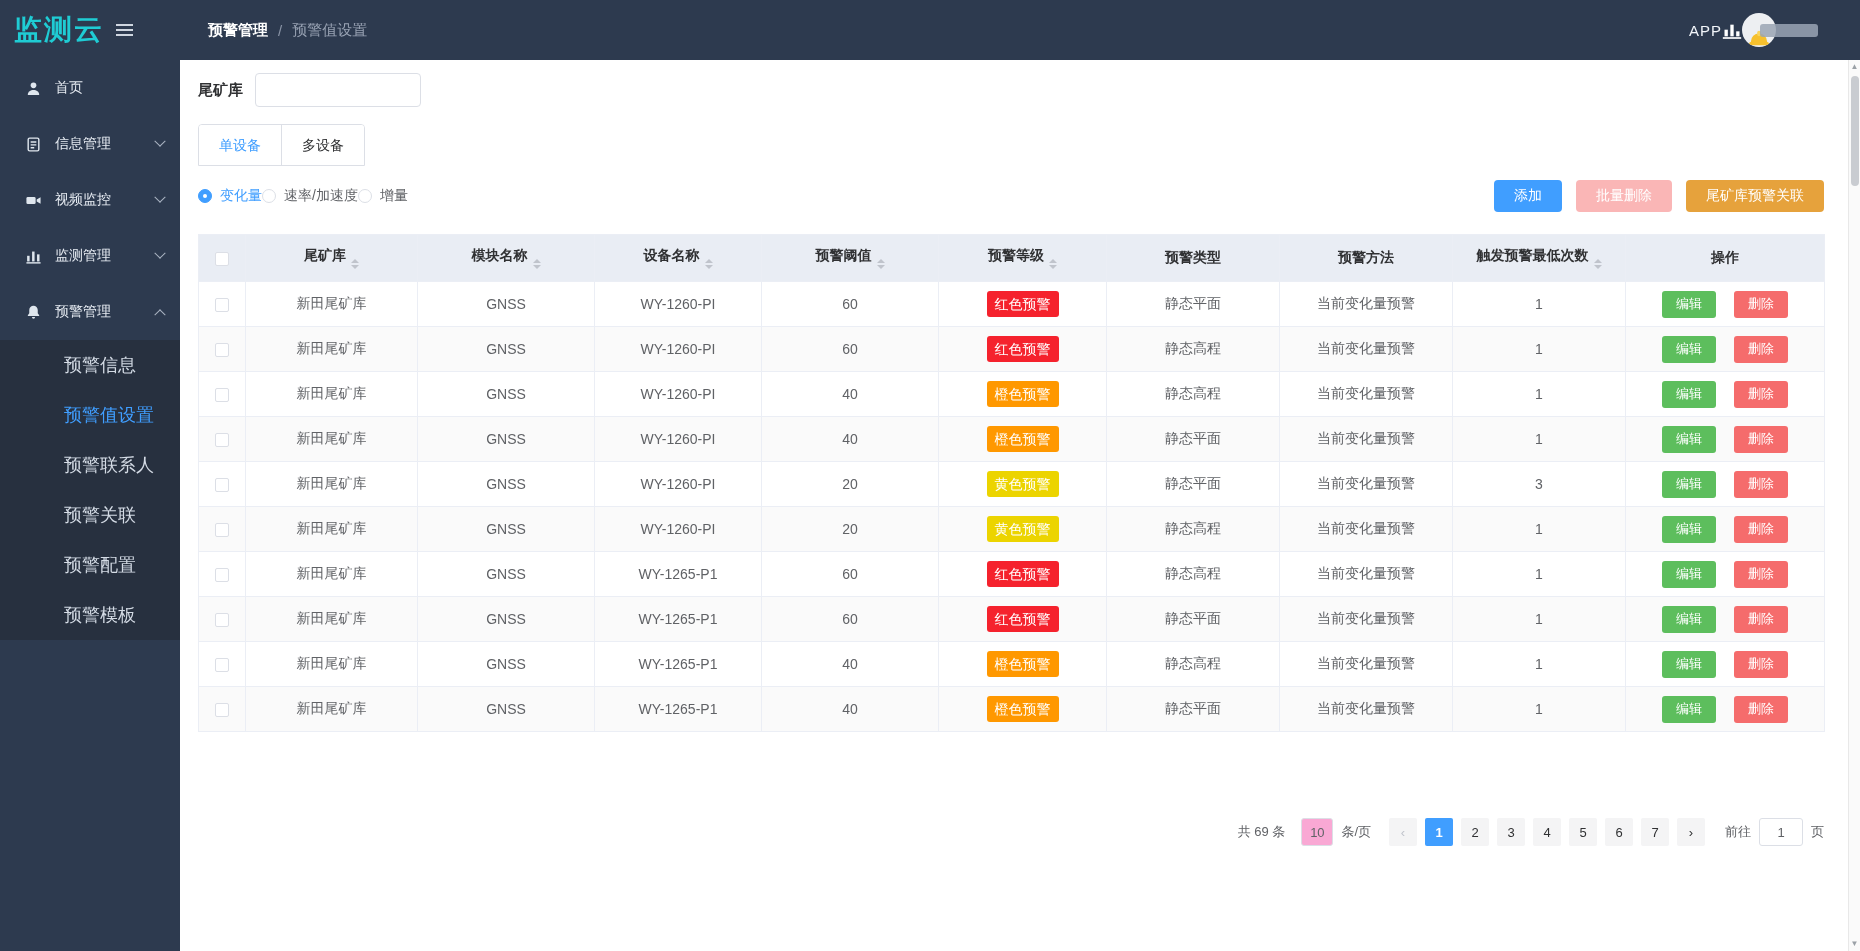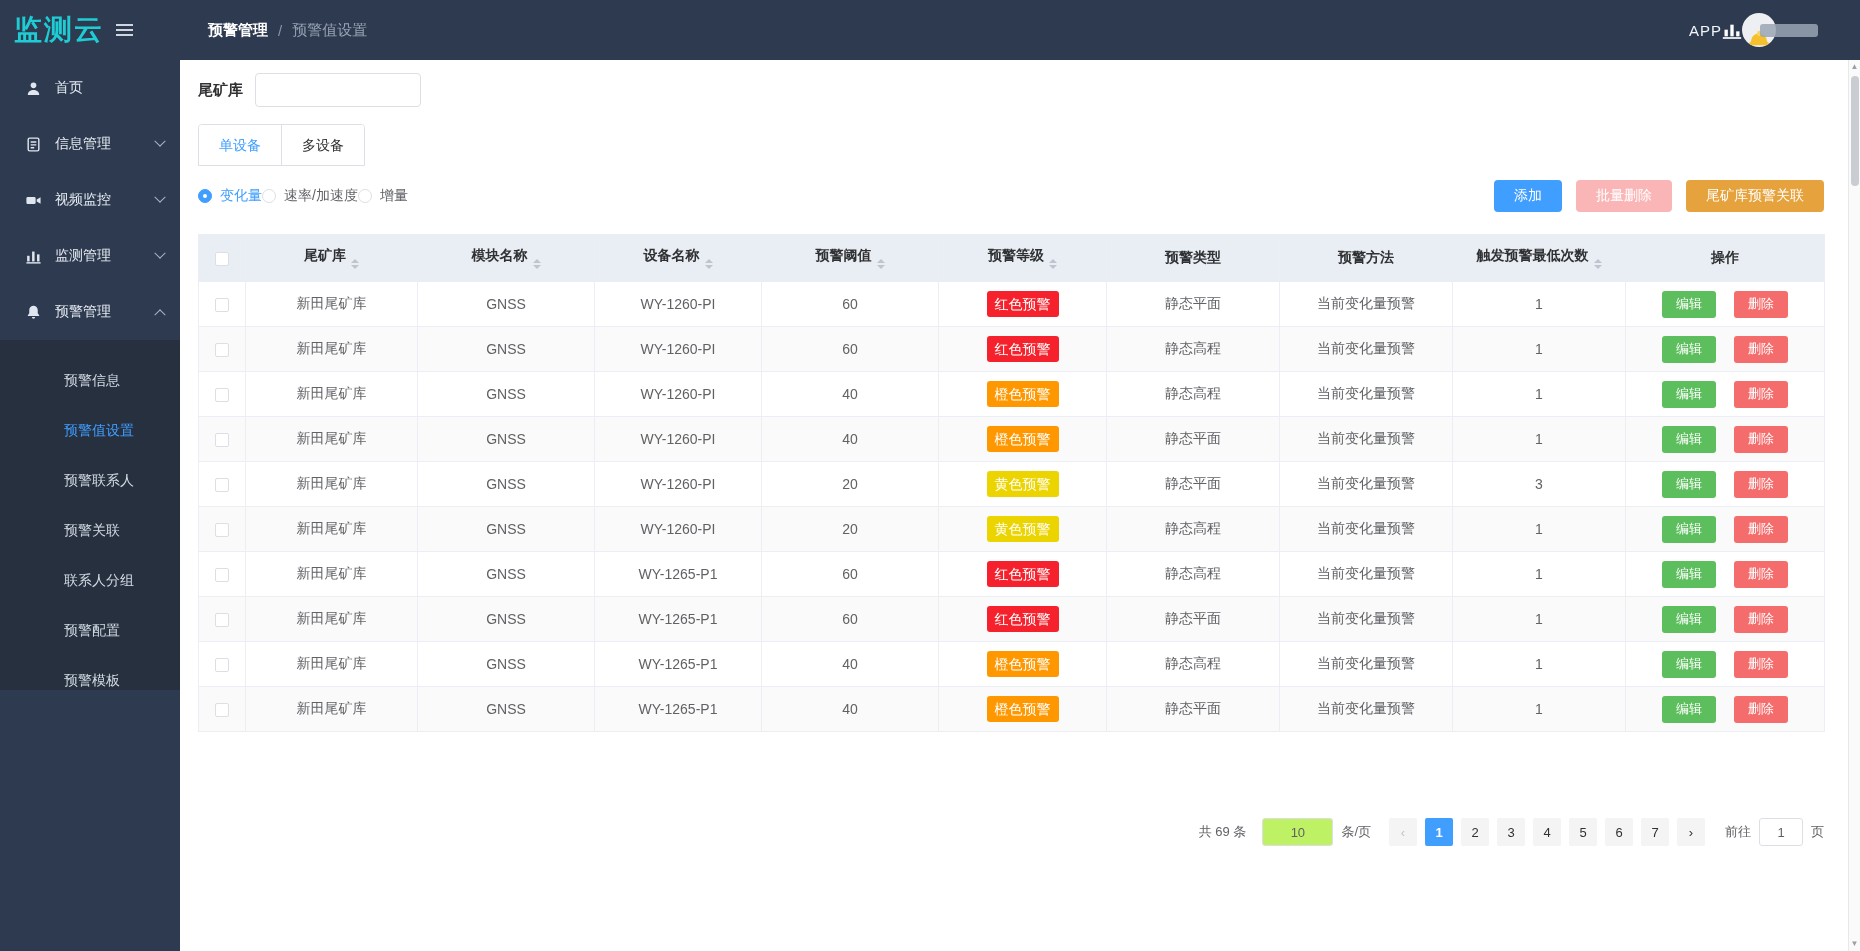--- a/index.html
+++ b/index.html
@@ -24,21 +24,21 @@
 
   
   .sidebar{position:absolute;top:60px;left:0;width:180px;height:891px;background:var(--navy);z-index:4}
   .side-item{height:56px;display:flex;align-items:center;padding:0 16px 0 24px;color:#e6ebf2;font-size:14px;gap:13px;cursor:pointer}
   .side-item .s-icon{display:flex;color:#dfe6ee;width:18px;justify-content:center}
   .side-item .s-label{flex:1;white-space:nowrap}
   .chev{width:8px;height:8px;border-right:1.6px solid #aab4c2;border-bottom:1.6px solid #aab4c2;flex:0 0 auto}
   .chev.down{transform:rotate(45deg) translate(-2px,-2px)}
   .chev.up{transform:rotate(-135deg) translate(-2px,-2px)}
   .submenu{background:var(--submenu)}
-  .sub-item{height:50px;display:flex;align-items:flex-end;padding-left:64px;color:#d4dbe5;font-size:14px;cursor:pointer;white-space:nowrap}
+  .sub-item{height:50px;display:flex;align-items:center;padding-left:64px;color:#d4dbe5;font-size:18px;cursor:pointer;white-space:nowrap}
   .sub-item.active{color:var(--accent-blue)}
 
   
   .main{position:absolute;top:60px;left:180px;width:1668px;height:891px;background:#fff;padding:12px 0 0 18px;overflow:hidden}
   .filter-row{display:flex;align-items:center;gap:12px;height:36px}
   .filter-label{font-size:15px;font-weight:bold;color:#303133;white-space:nowrap}
   .filter-input{width:166px;height:34px;border:1px solid #dcdfe6;border-radius:4px;font-size:14px;padding:0 10px;color:#606266;font-family:inherit;outline:none}
 
   .tabs{margin-top:16px;display:inline-flex;border:1px solid #dcdfe6;border-radius:4px 4px 0 0;overflow:hidden}
   .tab{height:40px;line-height:40px;padding:0 20px;font-size:14px;color:#303133;background:#fff;cursor:pointer;white-space:nowrap}
@@ -73,21 +73,21 @@
   .badge-red{background:var(--level-red)}
   .badge-orange{background:var(--level-orange)}
   .badge-yellow{background:var(--level-yellow)}
   .btn-sm{height:27px;border:none;border-radius:3px;color:#fff;font-size:13px;padding:0 14px;font-family:Liberation Mono, monospace;cursor:pointer}
   .btn-edit{background:var(--edit-green);margin-right:14px}
   .btn-del{background:var(--delete-red)}
 
   
   .pagination{width:1626px;margin-top:86px;display:flex;align-items:center;justify-content:flex-end;gap:8px;font-size:13px;color:#606266}
   .pg-total{margin-right:8px}
-  .pg-size{width:71px;height:28px;border:1px solid #dcdfe6;border-radius:3px;display:flex;align-items:center;justify-content:center;cursor:pointer;background:#bef264}
+  .pg-size{width:32px;height:28px;border:1px solid #dcdfe6;border-radius:3px;display:flex;align-items:center;justify-content:center;cursor:pointer;background:#f9a8d4}
   .pg-suffix{margin-right:10px}
   .pg-pages{display:flex;gap:8px}
   .pg-btn{min-width:28px;height:28px;border:none;border-radius:2px;background:#f4f4f5;color:#303133;font-size:13px;display:flex;align-items:center;justify-content:center;cursor:pointer;font-family:inherit}
   .pg-prev{color:#c0c4cc}
   .pg-page.active{background:var(--accent-blue);color:#fff;font-weight:bold}
   .pg-goto-label{margin-left:12px}
   .pg-goto-input{width:44px;height:28px;border:1px solid #dcdfe6;border-radius:3px;text-align:center;font-size:13px;font-family:inherit;color:#606266;outline:none}
 
   
   .scrollbar{position:absolute;right:0;top:60px;width:12px;height:891px;background:#fafafa;border-left:1px solid #e8e8e8;display:flex;flex-direction:column;align-items:center;z-index:6}
@@ -197,23 +197,20 @@
       <div class="sub-item active">
        <span>预警值设置</span>
      </div>
       <div class="sub-item">
        <span>预警联系人</span>
      </div>
       <div class="sub-item">
        <span>预警关联</span>
      </div>
       <div class="sub-item">
-       <span>联系人分组</span>
-     </div>
-      <div class="sub-item">
        <span>预警配置</span>
      </div>
       <div class="sub-item">
        <span>预警模板</span>
      </div>
     </div>
 </div>
 
 <div class="main">
 

